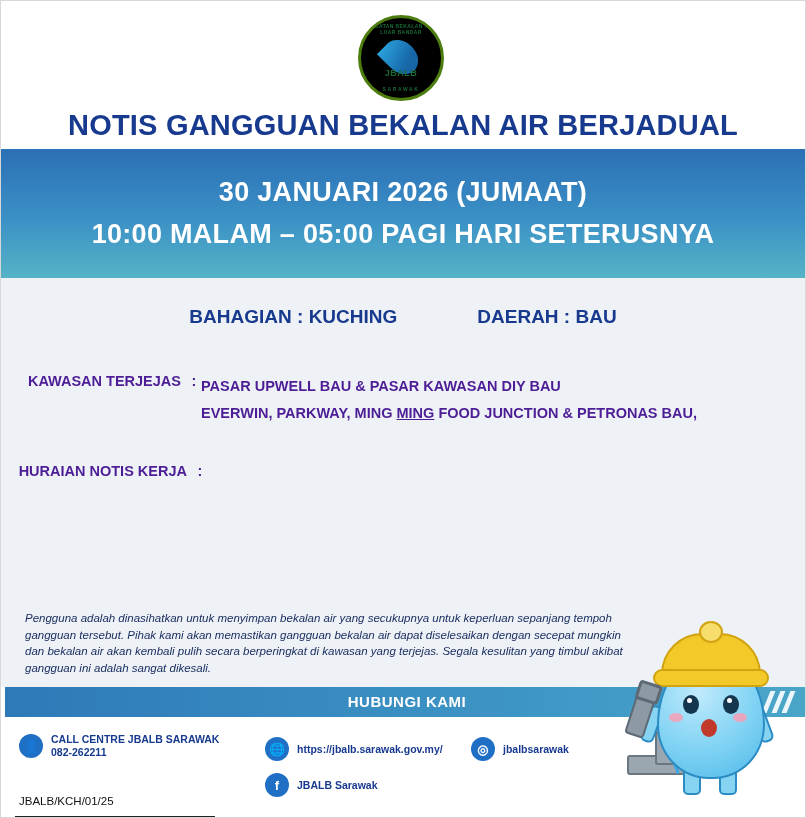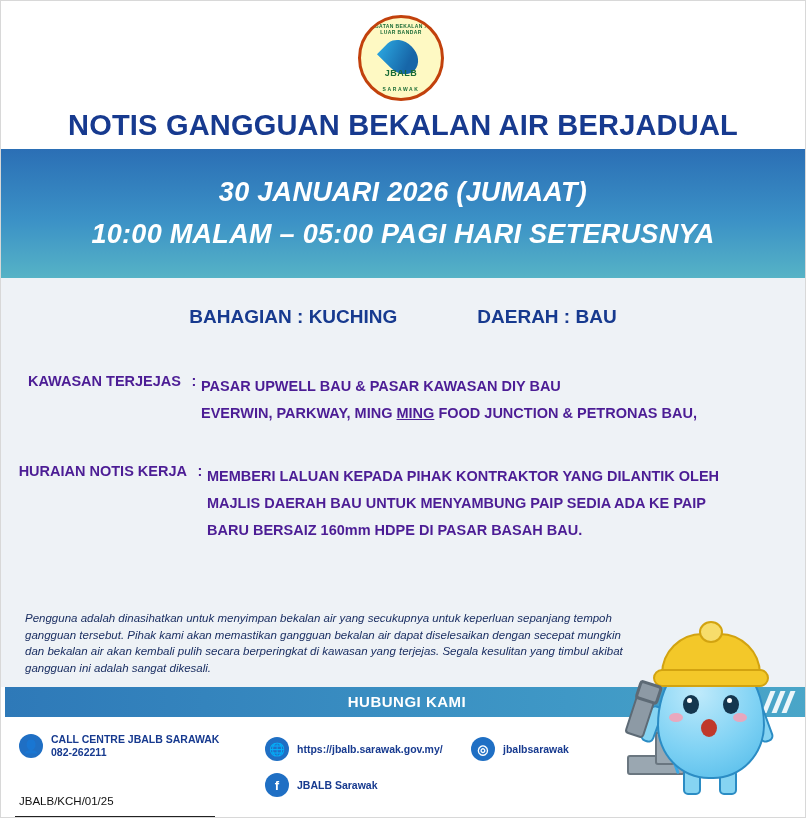--- a/index.html
+++ b/index.html
@@ -30,22 +30,22 @@
     left: 50%;
     transform: translateX(-50%);
     width: 90px;
     height: 90px;
   }
   .logo-circle {
     position: relative;
     width: 86px;
     height: 86px;
     border-radius: 50%;
-    background: #fef9c3;
-    border: 3px solid #c2410c;
+    background: #000000;
+    border: 3px solid #4d7c0f;
     box-sizing: border-box;
     display: flex;
     align-items: center;
     justify-content: center;
     overflow: hidden;
   }
   .logo-arc-top {
     position: absolute;
     top: 5px;
     left: 0;
@@ -108,21 +108,20 @@
     left: 0;
     width: 100%;
     height: 129px;
     background: linear-gradient(180deg, #2b6fb5 0%, #3b91c6 55%, #56b3c6 100%);
     color: #ffffff;
     display: flex;
     flex-direction: column;
     align-items: center;
     justify-content: center;
     gap: 11px;
-    font-style: italic;
   }
   .date-line1 {
     font-size: 27px;
     font-weight: bold;
     letter-spacing: .3px;
   }
   .date-line2 {
     font-size: 27px;
     font-weight: bold;
     letter-spacing: .3px;
@@ -500,25 +499,20 @@
       <div class="colon">:</div>
       <div class="value">
         <div>PASAR  UPWELL BAU &amp; PASAR KAWASAN DIY BAU</div>
         <div><span>EVERWIN, PARKWAY, MING </span><span class="underline">MING</span><span> FOOD JUNCTION &amp; PETRONAS BAU,</span></div>
       </div>
     </div>
 
     <div class="field" id="huraian-field">
       <div class="label">HURAIAN NOTIS KERJA</div>
       <div class="colon">:</div>
-      <div class="value">
-        <div>MEMBERI LALUAN KEPADA PIHAK KONTRAKTOR YANG DILANTIK OLEH</div>
-        <div>MAJLIS DAERAH BAU UNTUK MENYAMBUNG PAIP SEDIA ADA KE PAIP</div>
-        <div>BARU BERSAIZ 160mm HDPE DI PASAR BASAH BAU.</div>
-      </div>
     </div>
 
     <div class="disclaimer">Pengguna adalah dinasihatkan untuk menyimpan bekalan air yang secukupnya untuk keperluan sepanjang tempoh gangguan tersebut. Pihak kami akan memastikan gangguan bekalan air dapat diselesaikan dengan secepat mungkin dan bekalan air akan kembali pulih secara berperingkat di kawasan yang terjejas. Segala kesulitan yang timbul akibat gangguan ini adalah sangat dikesali.</div>
   </div>
 
   <div class="contact-band">
     <div class="band-title">HUBUNGI KAMI</div>
     <div class="band-slashes">
       <span></span>
         <span></span>

